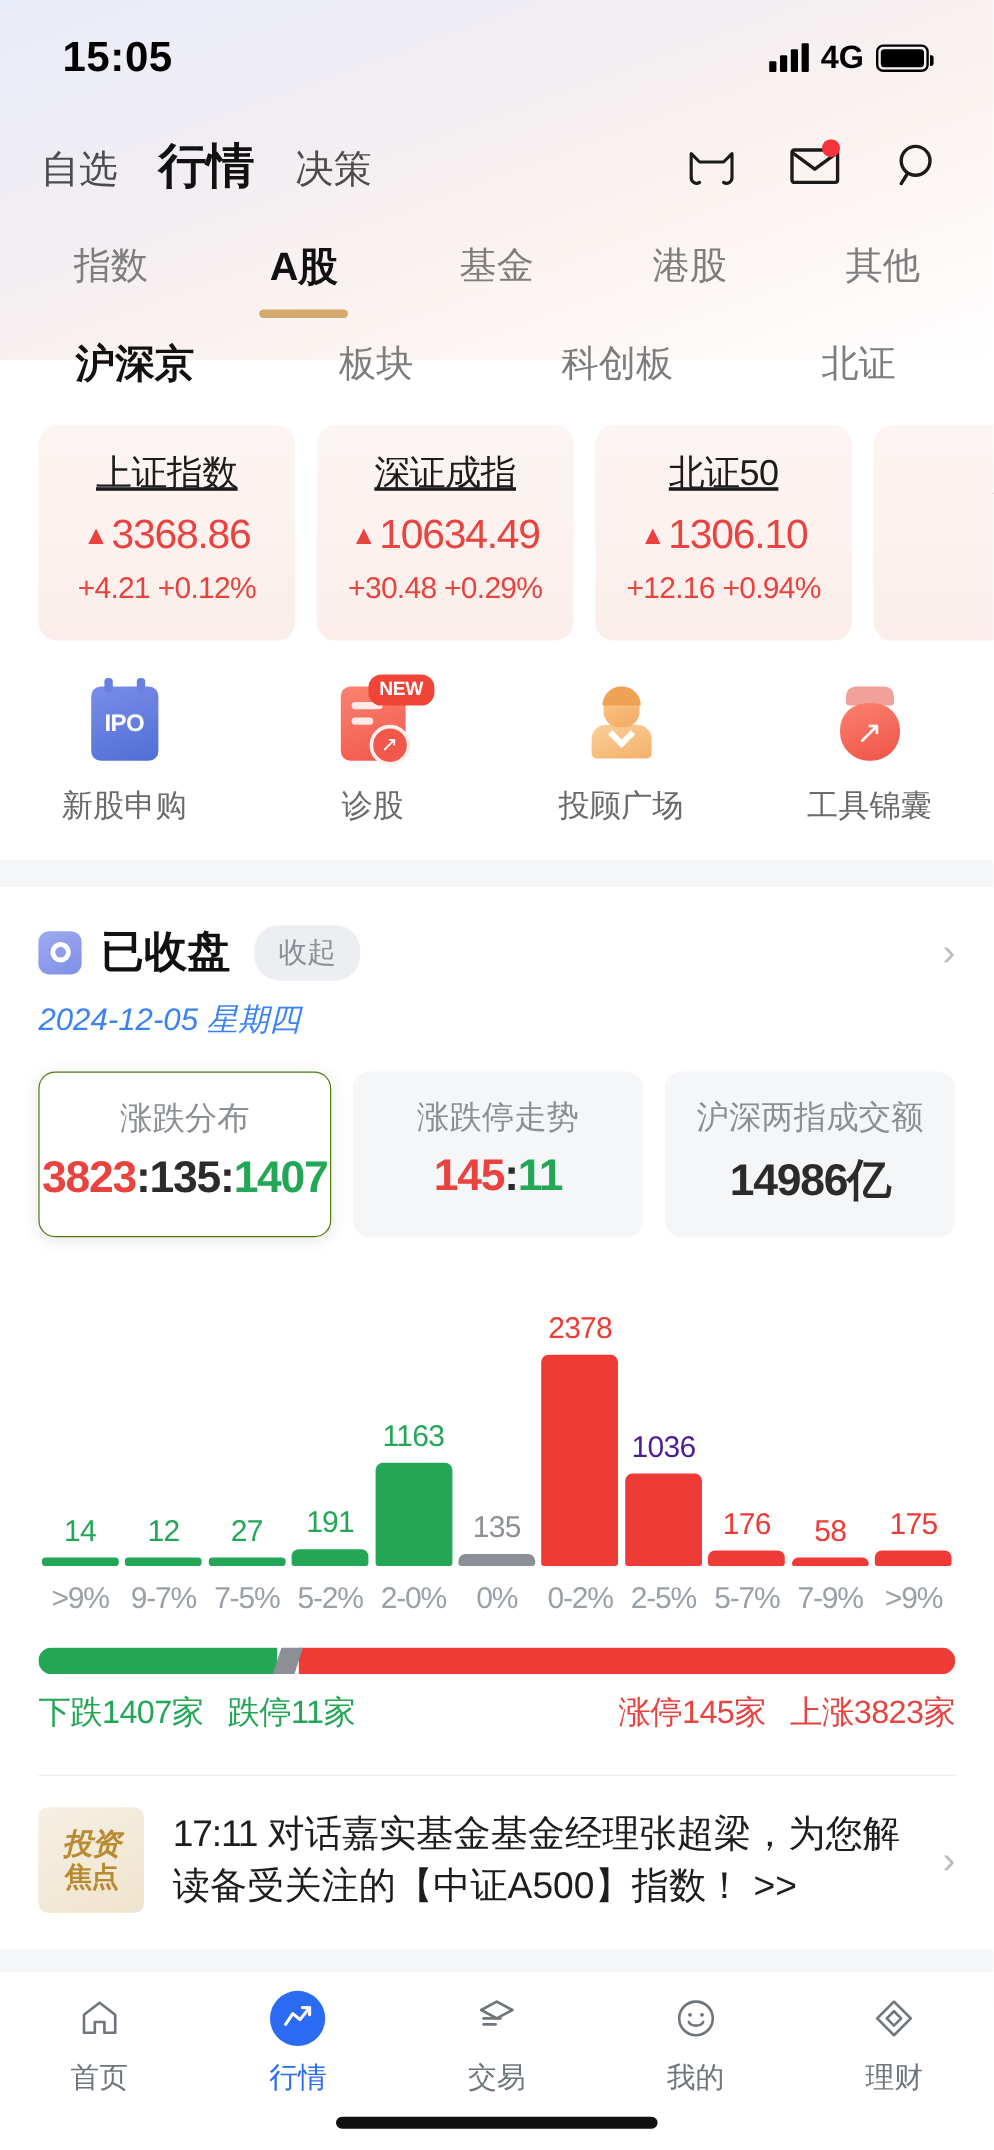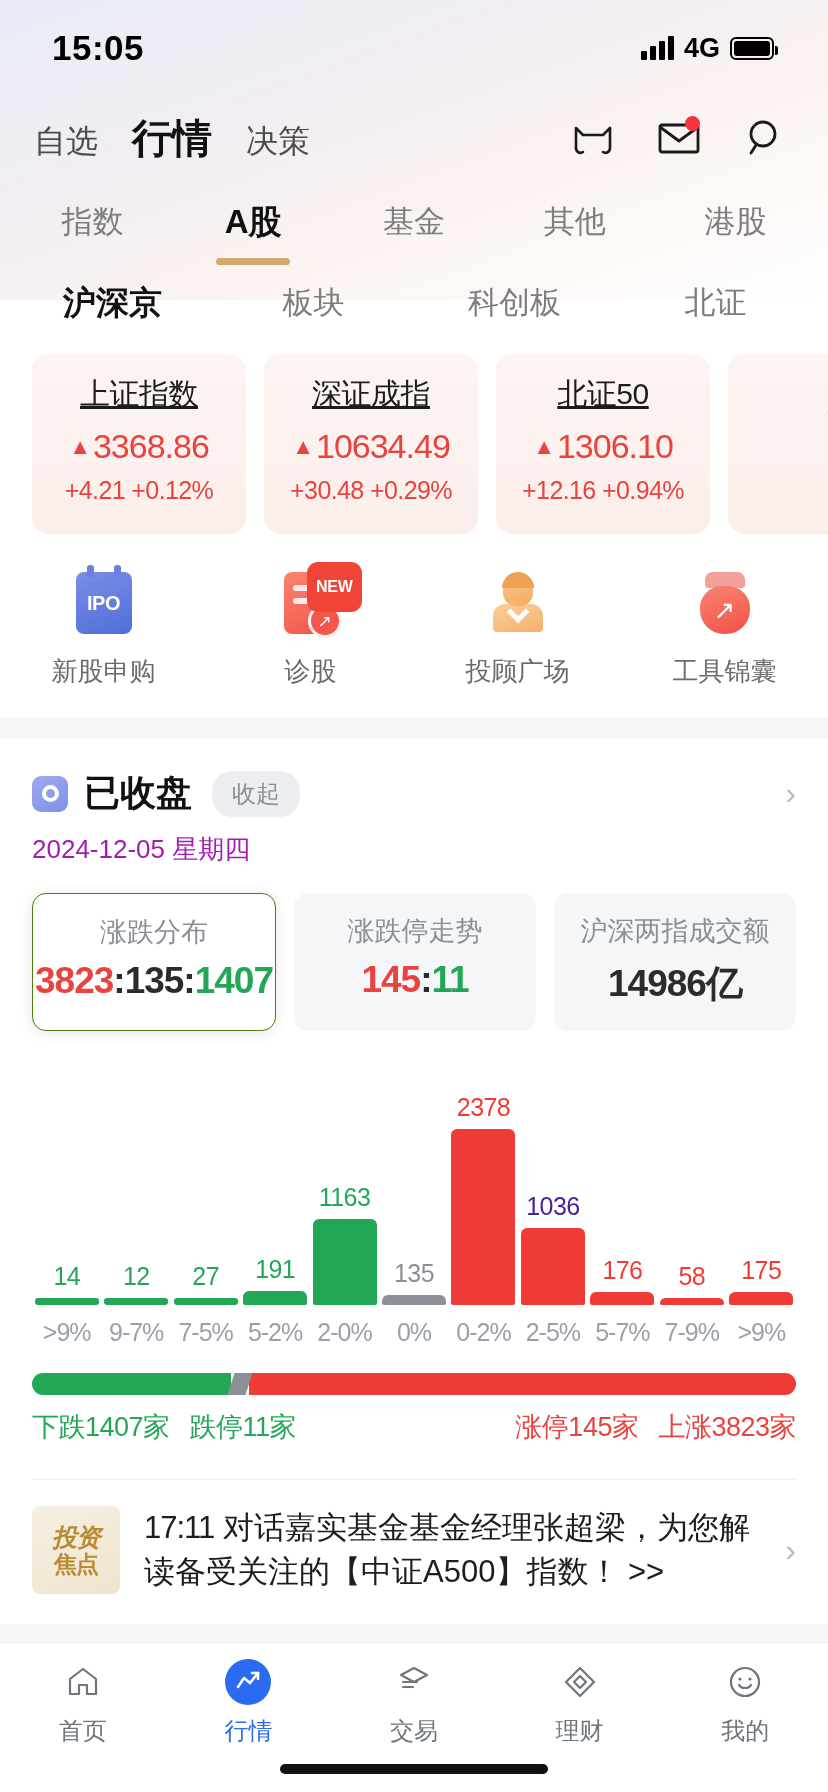--- a/index.html
+++ b/index.html
@@ -91,21 +91,21 @@
     display:flex;align-items:center;justify-content:center;position:relative;
   }
   .ipo-icon::before,.ipo-icon::after{content:"";position:absolute;top:-7px;width:7px;height:12px;border-radius:3px;background:#6b7fe0;}
   .ipo-icon::before{left:11px;} .ipo-icon::after{right:11px;}
   .ipo-icon span{font-size:20px;font-weight:700;color:#fff;letter-spacing:-.5px;}
 
   .diag-icon{width:54px;height:62px;border-radius:8px;background:linear-gradient(160deg,#fb8270 0%,#f2574b 100%);position:relative;}
   .diag-icon .ln{position:absolute;left:9px;height:6px;border-radius:3px;background:rgba(255,255,255,.85);}
   .diag-icon .ln1{top:13px;width:26px;} .diag-icon .ln2{top:26px;width:18px;}
   .diag-icon .circ{position:absolute;right:-4px;bottom:-4px;width:34px;height:34px;border-radius:50%;background:#f2574b;border:3px solid #fdf0ee;display:flex;align-items:center;justify-content:center;font-size:17px;color:#fff;}
-  .new-badge{position:absolute;top:-10px;right:-24px;background:#f04438;color:#fff;font-size:16px;font-weight:700;border-radius:11px;padding:16px 9px;letter-spacing:-.3px;}
+  .new-badge{position:absolute;top:-10px;right:-24px;background:#f04438;color:#fff;font-size:16px;font-weight:700;border-radius:11px;padding:4px 9px;letter-spacing:-.3px;}
 
   .advisor-icon{width:56px;height:62px;position:relative;}
   .advisor-icon .head{position:absolute;left:50%;transform:translateX(-50%);top:2px;width:30px;height:32px;border-radius:15px 15px 13px 13px;background:linear-gradient(160deg,#fac98f,#f3ab62);}
   .advisor-icon .hair{position:absolute;left:50%;transform:translateX(-50%);top:0px;width:32px;height:16px;border-radius:16px 16px 0 0;background:#f0a254;}
   .advisor-icon .body{position:absolute;bottom:2px;left:50%;transform:translateX(-50%);width:50px;height:28px;border-radius:12px 12px 4px 4px;background:linear-gradient(160deg,#fbd09b,#f4b06a);}
   .advisor-icon .vee{position:absolute;bottom:14px;left:50%;transform:translateX(-50%) rotate(45deg);width:16px;height:16px;border-right:5px solid #fff;border-bottom:5px solid #fff;}
 
   .bag-icon{width:54px;height:62px;position:relative;}
   .bag-icon .knot{position:absolute;top:0;left:50%;transform:translateX(-50%);width:40px;height:16px;border-radius:8px 8px 3px 3px;background:#f2a19a;}
   .bag-icon .body2{position:absolute;bottom:0;left:50%;transform:translateX(-50%);width:50px;height:48px;border-radius:22px 22px 24px 24px;background:linear-gradient(160deg,#fb8270,#ef5347);display:flex;align-items:center;justify-content:center;color:#fff;font-size:26px;}
@@ -114,21 +114,21 @@
   .gap-band { height:22px; background:#f5f6f8; }
 
   
   .sec { padding:0 32px; }
   .mkt-head { display:flex; align-items:center; padding-top:30px; }
   .mkt-dot { width:36px;height:36px;border-radius:9px;background:linear-gradient(150deg,#9eabf0,#7e8fe8);display:flex;align-items:center;justify-content:center;margin-right:16px; }
   .mkt-dot i { width:17px;height:17px;border-radius:50%;border:4px solid #fff; display:block; }
   .mkt-title { font-size:36px; font-weight:700; color:#111; }
   .pill { margin-left:20px; background:#eceef1; color:#8b8f96; font-size:24px; border-radius:20px; padding:7px 20px; }
   .chev-right { margin-left:auto; color:#b7bcc3; font-size:32px; }
-  .mkt-date { font-size:26px; color:#a21caf; margin-top:14px; }
+  .mkt-date { font-size:26px; color:#3b82f6; margin-top:14px;font-style:italic; }
 
   
   .stats { display:flex; gap:18px; margin-top:26px; }
   .scard { flex:1; background:#f5f6f8; border-radius:14px; padding:20px 0 22px; text-align:center; }
   .scard.sel { background:#fff; box-shadow:0 2px 14px rgba(0,0,0,.10); border:1px solid #4d7c0f; }
   .scard-t { font-size:27px; color:#8a8f96; }
   .scard-v { font-size:37px; font-weight:700; margin-top:10px; letter-spacing:-1px; }
   .up { color:#e8433f; } .down { color:#23a757; } .flat { color:#2b2b2b; } .sep { color:#2b2b2b; }
 
   
@@ -233,22 +233,22 @@
           <path d="M12 28 L7 36"></path>
         </svg>
       </div>
     </div>
   </div>
 
   <div class="maintabs">
     <div class="mt">指数</div>
     <div class="mt active">A股</div>
     <div class="mt">基金</div>
+    <div class="mt">港股</div>
     <div class="mt">其他</div>
-    <div class="mt">港股</div>
   </div>
 
   <div class="subtabs">
     <div class="st active">沪深京</div>
     <div class="st">板块</div>
     <div class="st">科创板</div>
     <div class="st">北证</div>
   </div>
 
   <div class="cards-wrap">
@@ -490,34 +490,34 @@
         <svg width="34" height="34" viewBox="0 0 34 34" fill="none" stroke="currentColor" stroke-width="2.2" stroke-linejoin="round" stroke-linecap="round">
           <path d="M17 3 L30 10 L17 17 L4 10 Z"></path>
           <path d="M6 17 H20"></path>
             <path d="M6 22 H16"></path>
         </svg>
       </div>
       <div class="tb-lbl">交易</div>
     </div>
     <div class="tb">
       <div class="tb-ico">
-        <svg width="34" height="34" viewBox="0 0 34 34" fill="none" stroke="currentColor" stroke-width="2.2" stroke-linejoin="round">
-          <path d="M17 3 L31 17 L17 31 L3 17 Z"></path>
-          <path d="M17 11 L23 17 L17 23 L11 17 Z"></path>
-        </svg>
-      </div>
-      <div class="tb-lbl">理财</div>
-    </div>
-    <div class="tb">
-      <div class="tb-ico">
         <svg width="34" height="34" viewBox="0 0 34 34" fill="none" stroke="currentColor" stroke-width="2.2" stroke-linecap="round">
           <circle cx="17" cy="17" r="14"></circle>
           <circle cx="12" cy="14" r="1.6" fill="currentColor" stroke="none"></circle>
           <circle cx="22" cy="14" r="1.6" fill="currentColor" stroke="none"></circle>
           <path d="M11 20 C13 24 21 24 23 20" fill="none"></path>
         </svg>
       </div>
       <div class="tb-lbl">我的</div>
     </div>
+    <div class="tb">
+      <div class="tb-ico">
+        <svg width="34" height="34" viewBox="0 0 34 34" fill="none" stroke="currentColor" stroke-width="2.2" stroke-linejoin="round">
+          <path d="M17 3 L31 17 L17 31 L3 17 Z"></path>
+          <path d="M17 11 L23 17 L17 23 L11 17 Z"></path>
+        </svg>
+      </div>
+      <div class="tb-lbl">理财</div>
+    </div>
   </div>
 
   <div class="home-indicator"></div>
 </div>
 
 </body></html>

